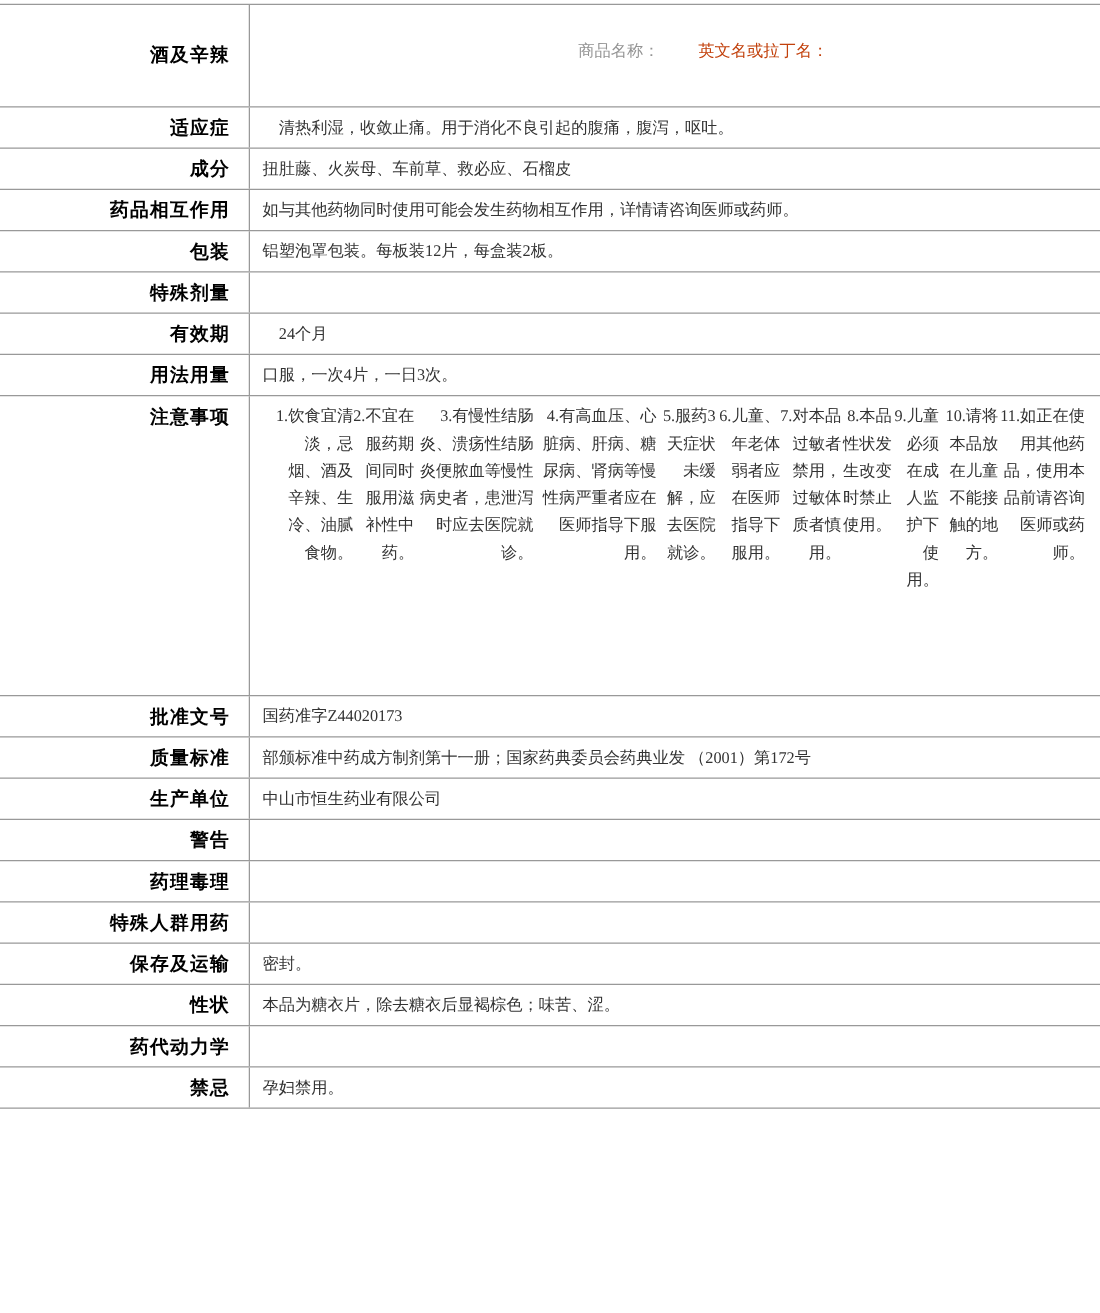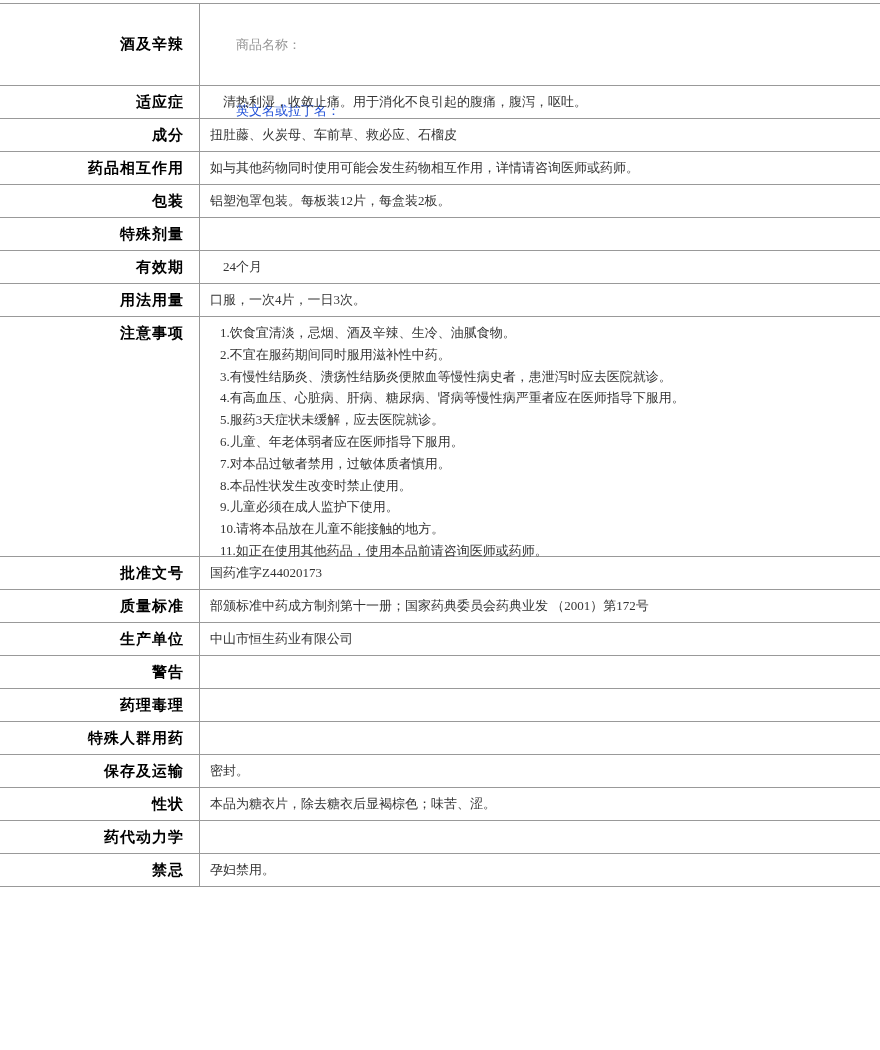--- a/index.html
+++ b/index.html
@@ -47,43 +47,43 @@
     align-items: center;
     padding: 4px 12px 4px 10px;
     font-size: 13px;
     color: #333333;
     white-space: pre-wrap;
     line-height: 20px;
   }
   
   .name-row { height: 82px; }
   .name-row .value-cell {
-    flex-direction: column;
+    flex-direction: row;
     align-items: flex-start;
     justify-content: center;
     line-height: 22px;
     text-align: center;
   }
   .name-line { line-height: 22px; }
   .field-label { color: #949494; }
-  .name-line.light .field-label { color: #1d4ed8; }
+  .name-line.light .field-label { color: #c2410c; }
   .field-value { color: #333333; margin-left: 5px; }
   
   .std-row { height: 33px; }
   
   .notes-row { height: 240px; gap: 10px; }
   .notes-row .label-cell {
     align-items: flex-start;
     padding-top: 7px;
   }
   .notes-row .value-cell {
-    flex-direction: column;
     align-items: flex-start;
     justify-content: flex-start;
     padding-top: 5px;
+    text-align: right;
   }
   .note-line { line-height: 21.8px; }
 </style>
 </head>
 <body>
 
 <div class="drug-table">
 
   <div class="row name-row">
     <div class="label-cell">酒及辛辣</div>

